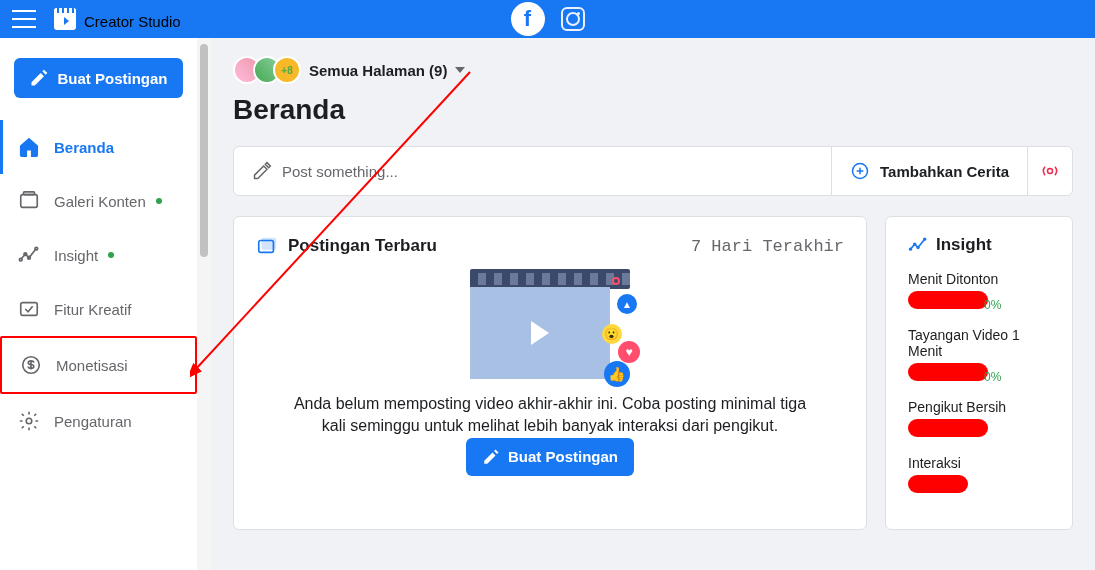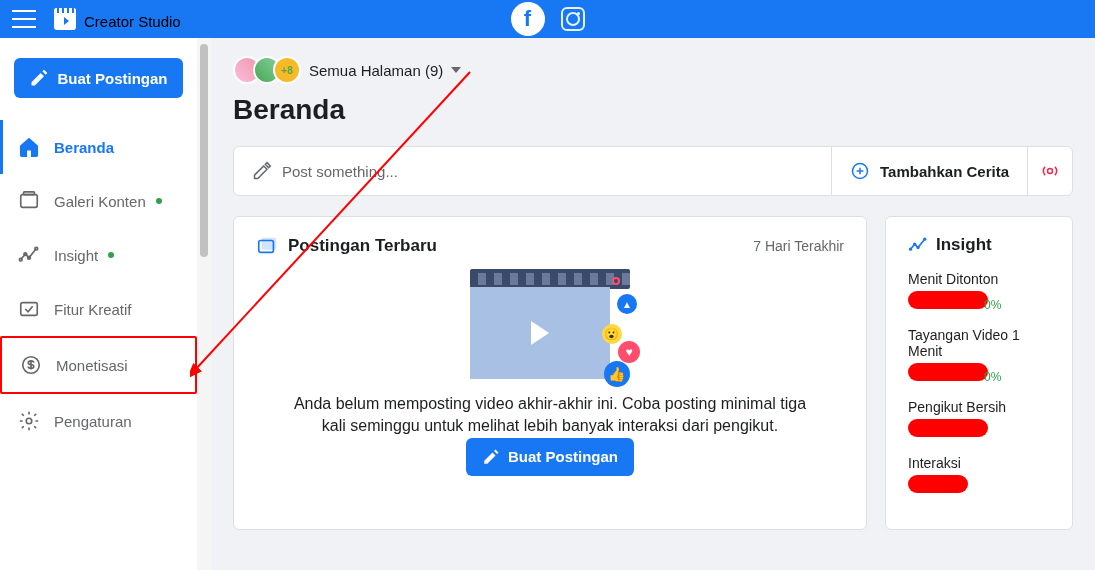--- a/index.html
+++ b/index.html
@@ -32,36 +32,36 @@
 .scrollbar-gutter { width:14px; background:#f5f5f5; position:relative; flex-shrink:0; }
 .scroll-thumb { position:absolute; top:6px; left:3px; width:8px; height:40%; background:#c1c1c1; border-radius:4px; }
 
 .main { flex:1; padding:18px 22px 0; overflow:hidden; }
 .page-selector { display:flex; align-items:center; gap:8px; margin-bottom:10px; }
 .avatar-stack { display:flex; }
 .avatar { width:28px; height:28px; border-radius:50%; border:2px solid #fff; margin-left:-8px; background:linear-gradient(45deg,#f0c,#fa0); }
 .avatar:first-child { margin-left:0; background:linear-gradient(45deg,#fbd,#e9a);}
 .avatar:nth-child(2){ background:linear-gradient(45deg,#4a5,#8c9);}
 .avatar.more { background:#f7b928; display:flex; align-items:center; justify-content:center; font-size:10px; font-weight:bold; color:#5a4; }
-.page-sel-text { font-weight:400; font-size:15px; color:#1c1e21; }
+.page-sel-text { font-weight:700; font-size:15px; color:#1c1e21; }
 .caret { width:0; height:0; border-left:5px solid transparent; border-right:5px solid transparent; border-top:6px solid #65676b; }
 h1.page-title { font-size:28px; font-weight:700; color:#1c1e21; margin-bottom:20px; }
 
 .action-bar { display:flex; background:#fff; border:1px solid #dddfe2; border-radius:6px; overflow:hidden; margin-bottom:20px; }
 .action-cell { display:flex; align-items:center; gap:10px; padding:14px 18px; color:#1c1e21; font-size:15px; font-weight:600; border-left:1px solid #dddfe2; cursor:pointer; white-space:nowrap; }
 .action-cell:first-child { border-left:none; flex:1; font-weight:500; color:#65676b; }
 .action-icon { width:20px; height:20px; }
 
 .content-row { display:flex; gap:18px; }
 .card { background:#fff; border:1px solid #dddfe2; border-radius:6px; padding:18px 22px; }
 .posts-card { flex:1; }
 .posts-header { display:flex; align-items:center; justify-content:space-between; margin-bottom:12px; }
 .posts-title { display:flex; align-items:center; gap:10px; font-size:17px; font-weight:700; color:#1c1e21; }
 .posts-meta { display:flex; align-items:center; gap:12px; }
-.meta-text { color:#65676b; font-size:14px; }
+.meta-text { color:#65676b; font-size:17px;font-family:Liberation Mono, monospace; }
 .dropdown-pill { background:#f0f2f5; padding:8px 12px; border-radius:6px; display:flex; align-items:center; gap:8px; font-size:14px; font-weight:600; cursor:pointer; }
 
 .video-placeholder { display:flex; flex-direction:column; align-items:center; text-align:center; }
 .video-graphic { width:180px; height:110px; position:relative; margin-bottom:14px; }
 .film-strip { position:absolute; top:0; left:10px; right:10px; height:20px; background:#3b4a6b; border-radius:2px; }
 .film-strip::before { content:''; position:absolute; top:4px; left:0; right:0; height:12px; background: repeating-linear-gradient(90deg, #3b4a6b 0 8px, #6b7a9b 8px 16px); }
 .video-box { position:absolute; top:18px; left:10px; right:30px; bottom:0; background:#a7c0e4; display:flex; align-items:center; justify-content:center; }
 .play-tri { width:0; height:0; border-left:18px solid #fff; border-top:12px solid transparent; border-bottom:12px solid transparent; }
 .react { position:absolute; width:20px; height:20px; border-radius:50%; }
 .r1 { top:8px; right:20px; width:8px; height:8px; border:2px solid #ff4d6d; background:transparent; }

